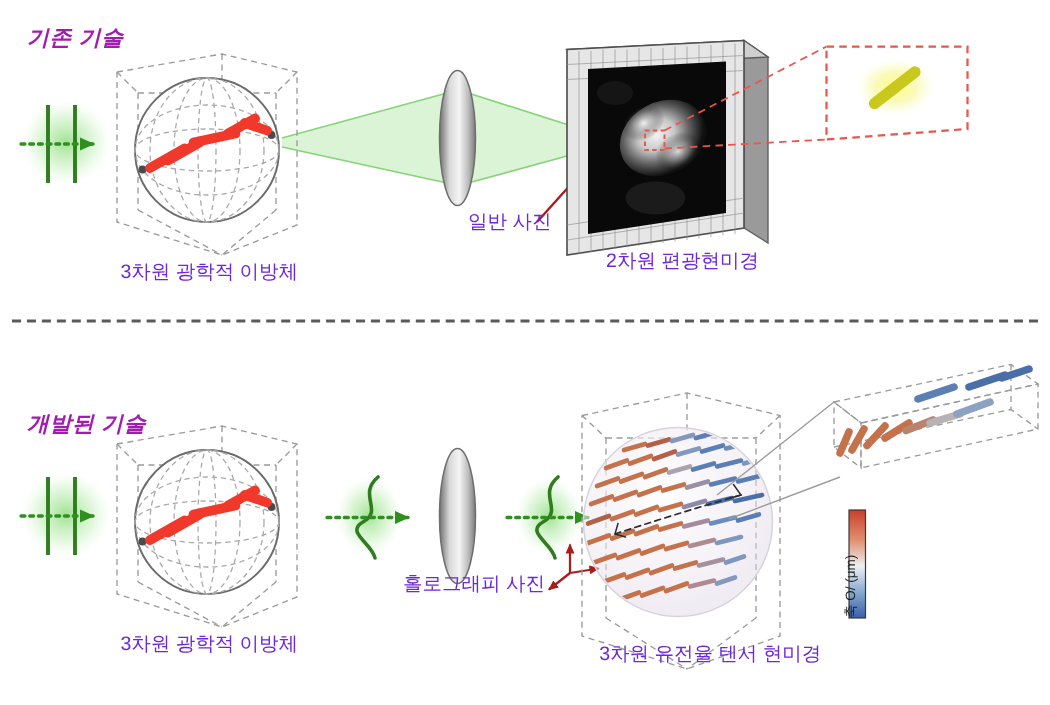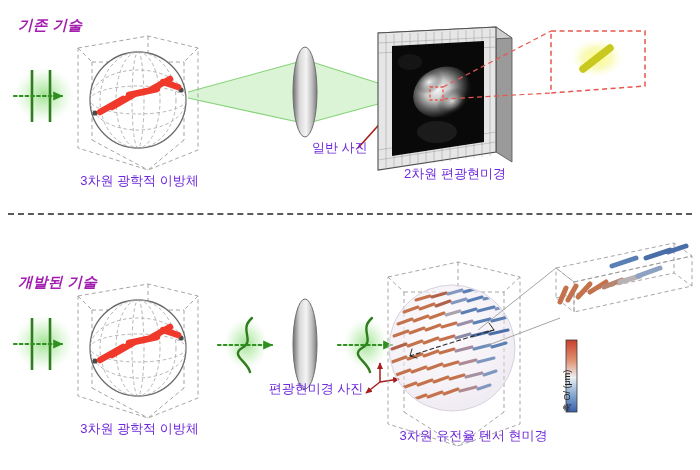--- a/index.html
+++ b/index.html
@@ -434,17 +434,17 @@
   <div class="cbar-label" style="left:561px; top:412px;">축 O/ (μm)</div>
 
   <div class="caption" style="left:62px; top:172px; width:155px;">3차원 광학적 이방체</div>
 
   <div class="caption" style="left:312px; top:139px;">일반 사진</div>
 
   <div class="caption" style="left:385px; top:165px; width:140px;">2차원 편광현미경</div>
 
   <div class="caption" style="left:62px; top:420px; width:155px;">3차원 광학적 이방체</div>
 
-  <div class="caption" style="left:256px; top:380px; width:120px;">편광현미경 사진</div>
+  <div class="caption" style="left:256px; top:380px; width:120px;">홀로그래피 사진</div>
 
   <div class="caption" style="left:386px; top:427px; width:175px;text-align:center;">3차원 유전율 텐서 현미경</div>
 
 </div>
 
 </body></html>

